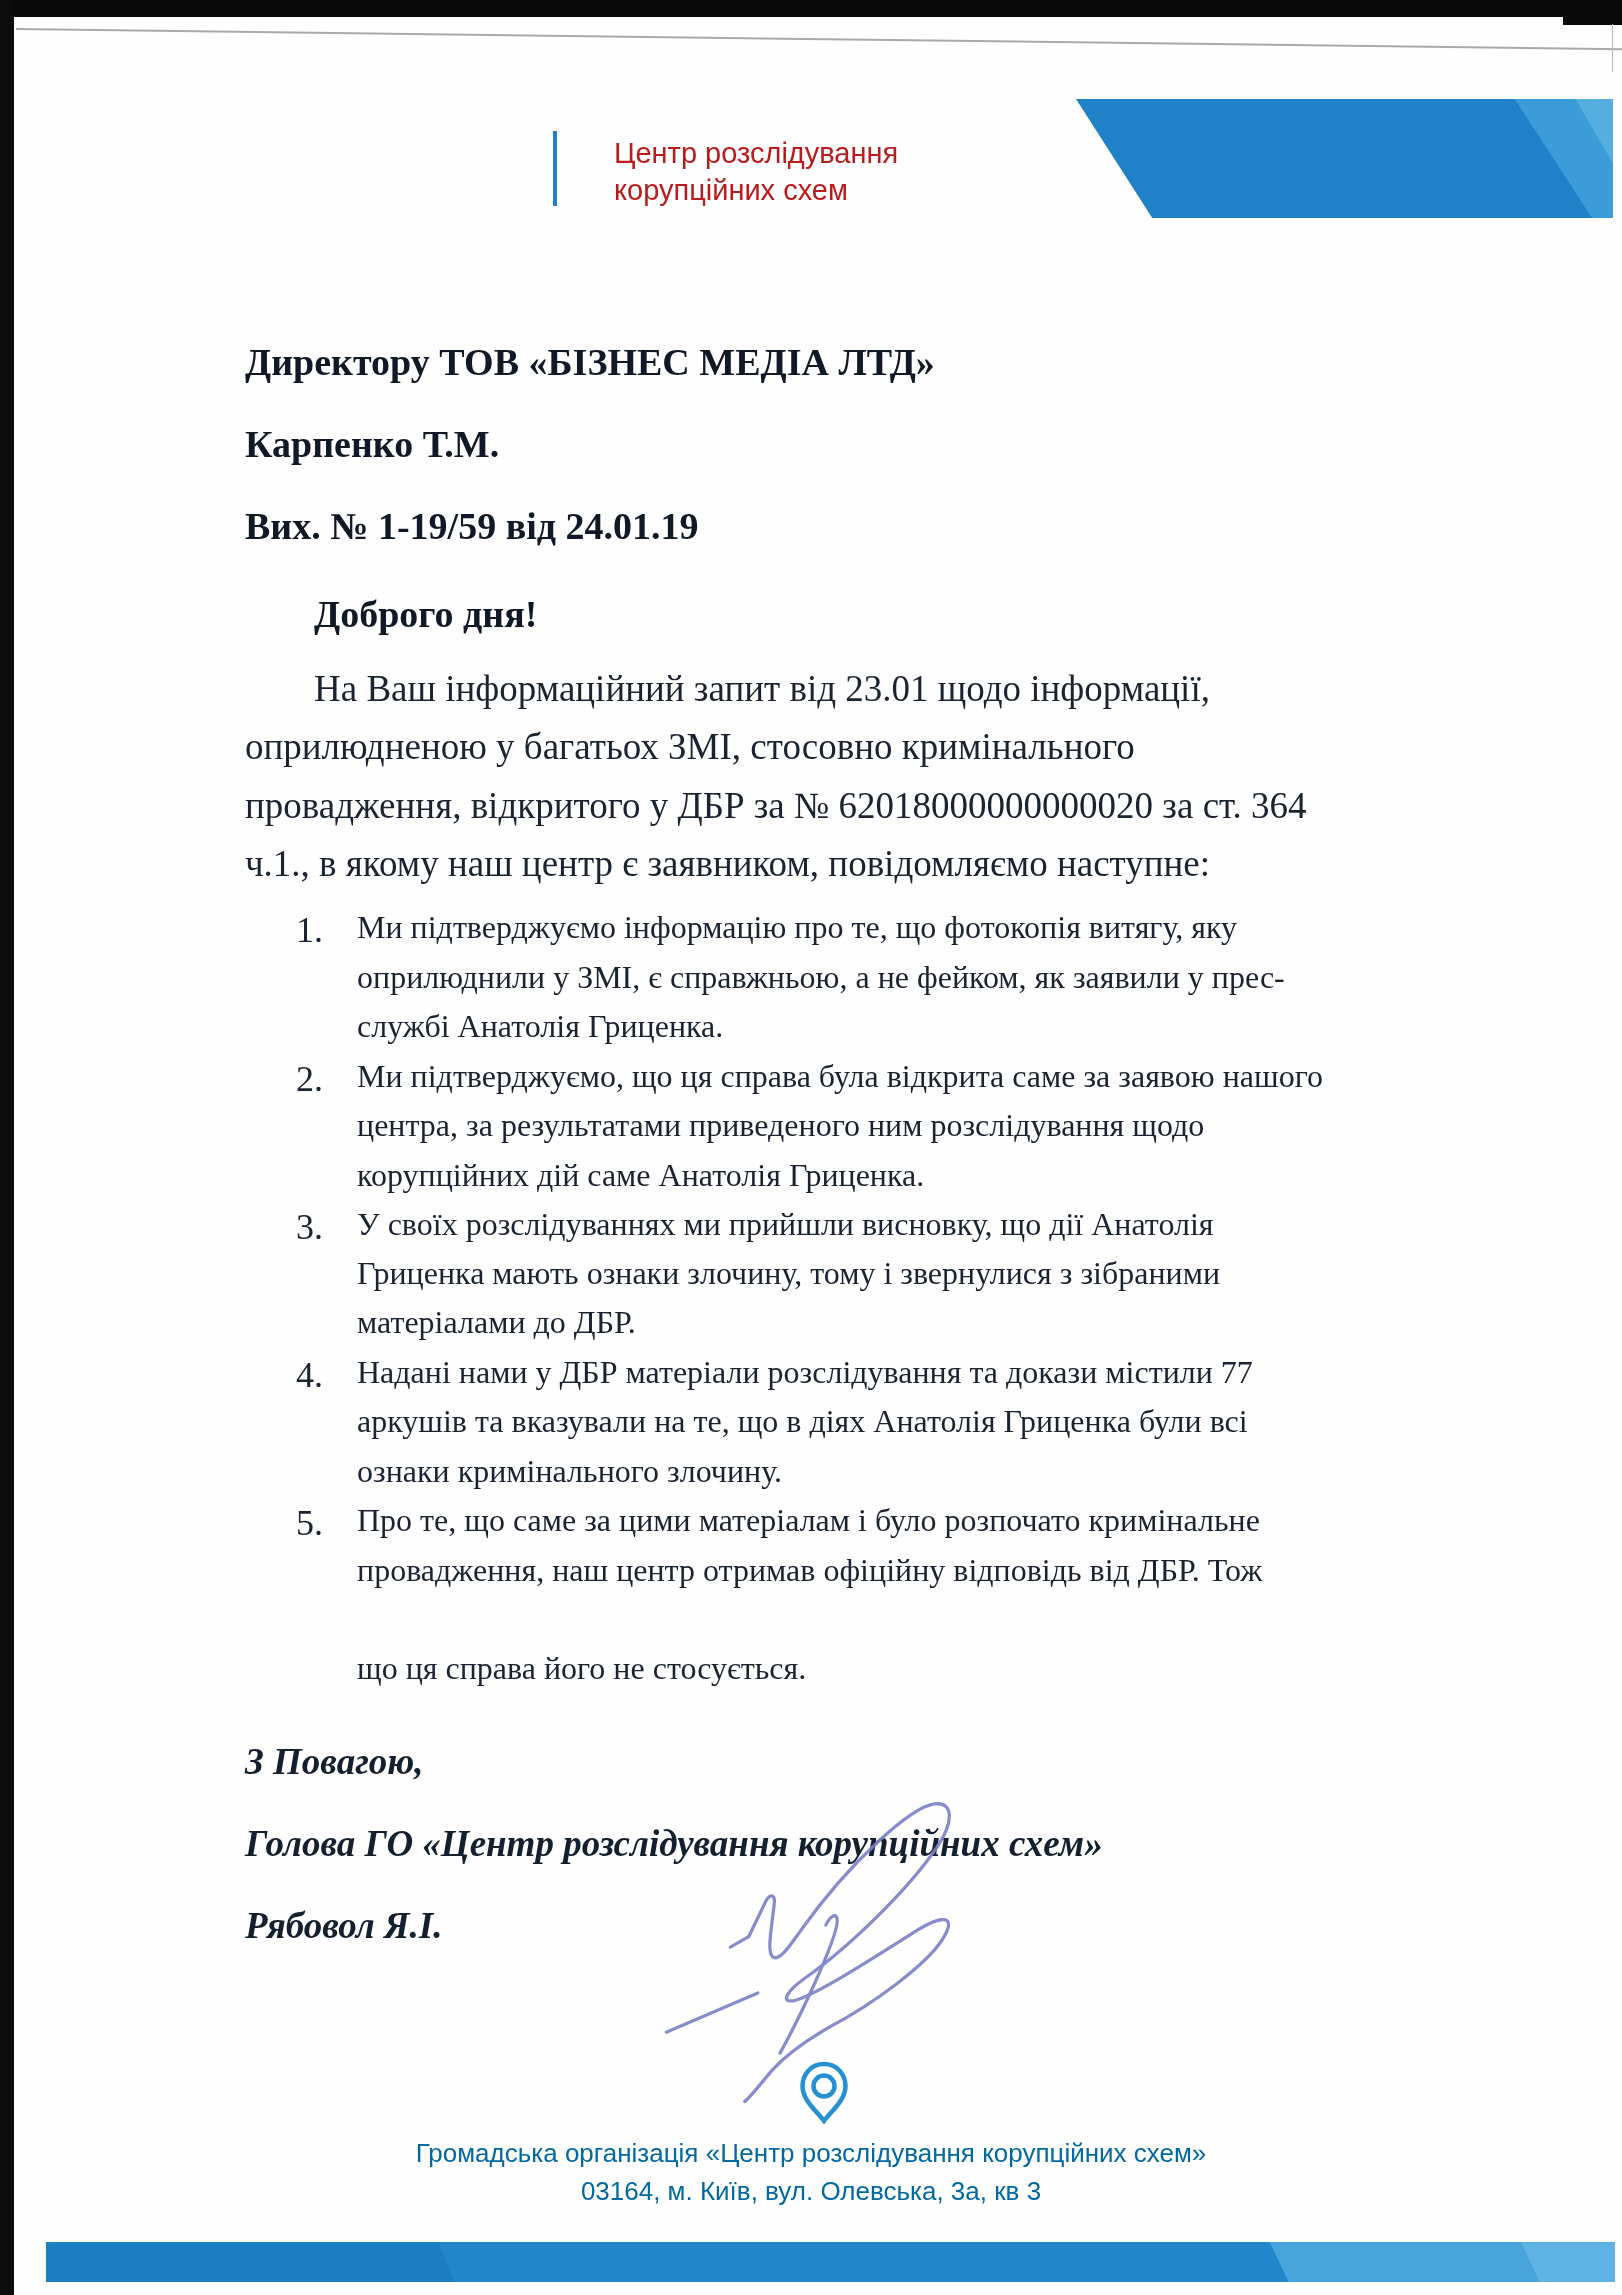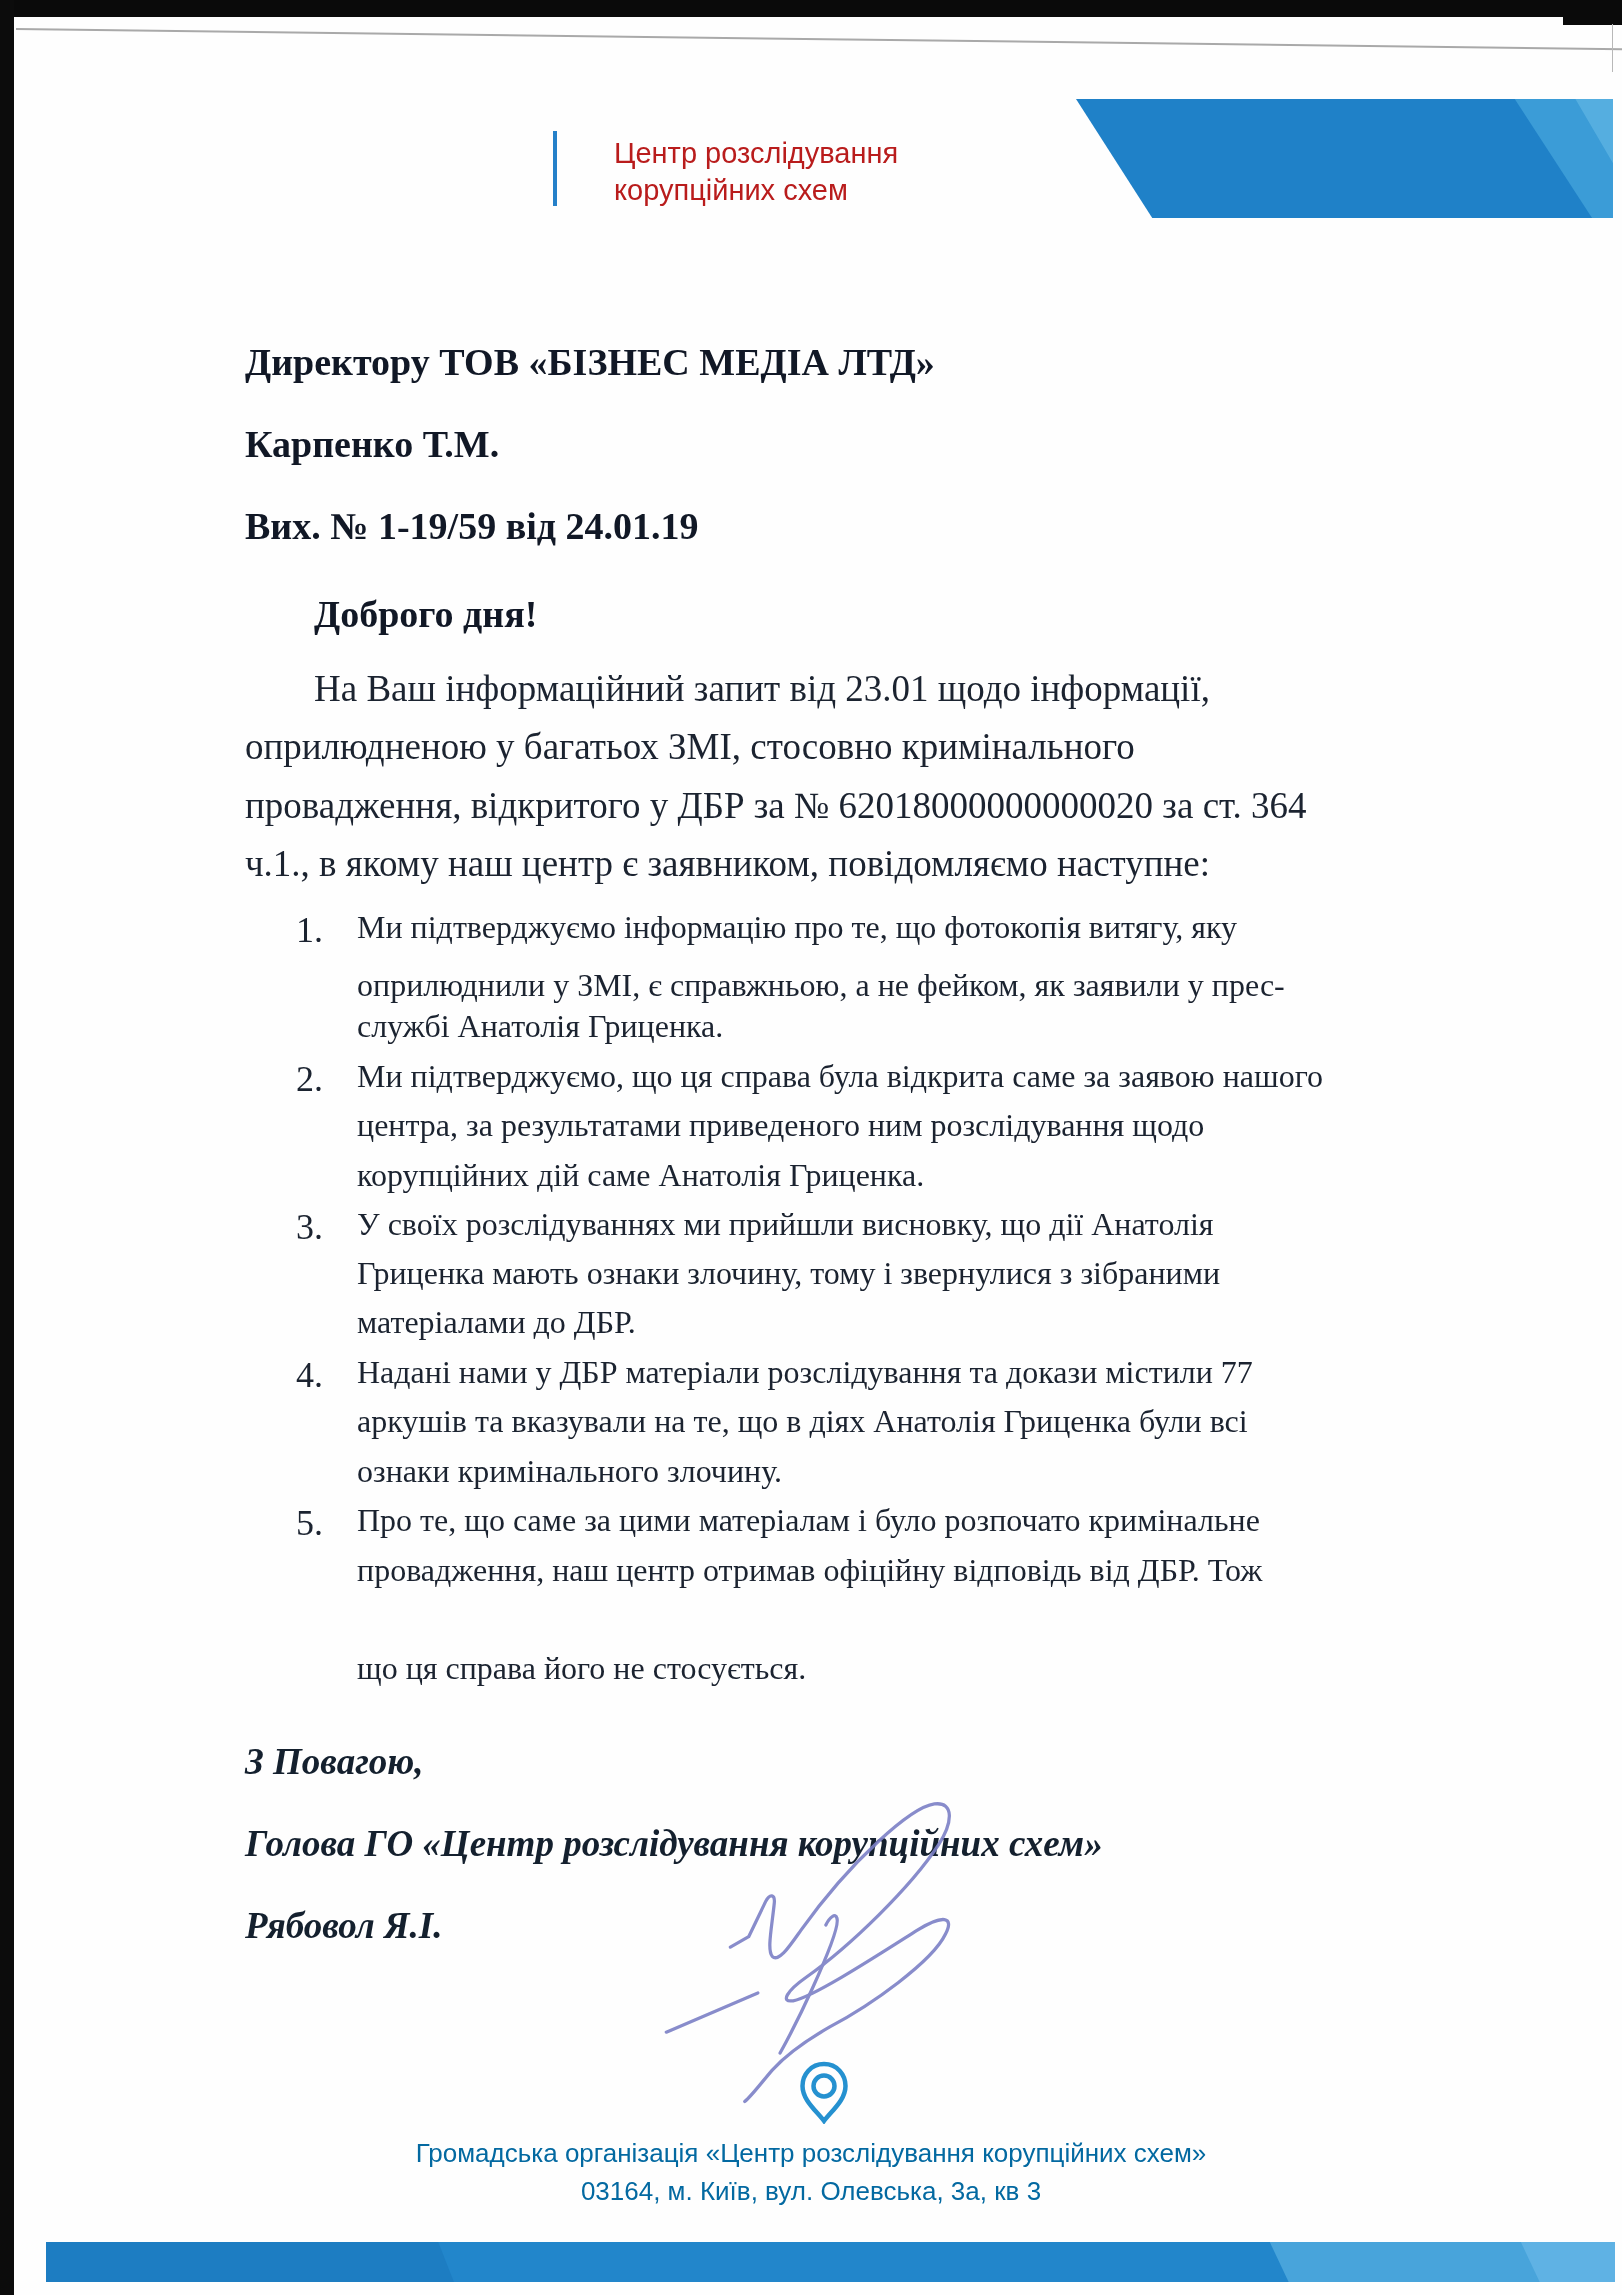--- a/index.html
+++ b/index.html
@@ -69,21 +69,21 @@
 
   <div class="tl hdr" style="left:314px;top:592px;">Доброго дня!</div>
 
   <div class="tl body-line" style="left:314px;top:667px;text-align:right;">На Ваш інформаційний запит від 23.01 щодо інформації,</div>
   <div class="tl body-line" style="left:245px;top:725px;">оприлюдненою у багатьох ЗМІ, стосовно кримінального</div>
   <div class="tl body-line" style="left:245px;top:784px;">провадження, відкритого у ДБР за № 62018000000000020 за ст. 364</div>
   <div class="tl body-line" style="left:245px;top:842px;">ч.1., в якому наш центр є заявником, повідомляємо наступне:</div>
 
   <div class="tl list-num" style="left:296px;top:909px;">1.</div>
   <div class="tl list-line" style="left:357px;top:909px;">Ми підтверджуємо інформацію про те, що фотокопія витягу, яку</div>
-  <div class="tl list-line" style="left:357px;top:959px;margin-top:8px;">оприлюднили у ЗМІ, є справжньою, а не фейком, як заявили у прес-</div>
+  <div class="tl list-line" style="left:357px;top:959px;">оприлюднили у ЗМІ, є справжньою, а не фейком, як заявили у прес-</div>
   <div class="tl list-line" style="left:357px;top:1008px;">службі Анатолія Гриценка.</div>
 
   <div class="tl list-num" style="left:296px;top:1058px;">2.</div>
   <div class="tl list-line" style="left:357px;top:1058px;">Ми підтверджуємо, що ця справа була відкрита саме за заявою нашого</div>
   <div class="tl list-line" style="left:357px;top:1107px;">центра, за результатами приведеного ним розслідування щодо</div>
   <div class="tl list-line" style="left:357px;top:1157px;">корупційних дій саме Анатолія Гриценка.</div>
 
   <div class="tl list-num" style="left:296px;top:1206px;">3.</div>
   <div class="tl list-line" style="left:357px;top:1206px;">У своїх розслідуваннях ми прийшли висновку, що дії Анатолія</div>
   <div class="tl list-line" style="left:357px;top:1255px;">Гриценка мають ознаки злочину, тому і звернулися з зібраними</div>

